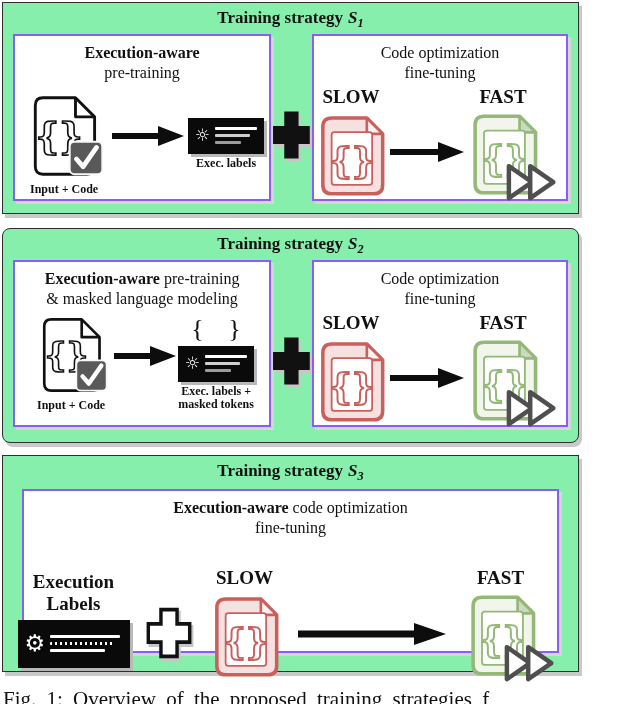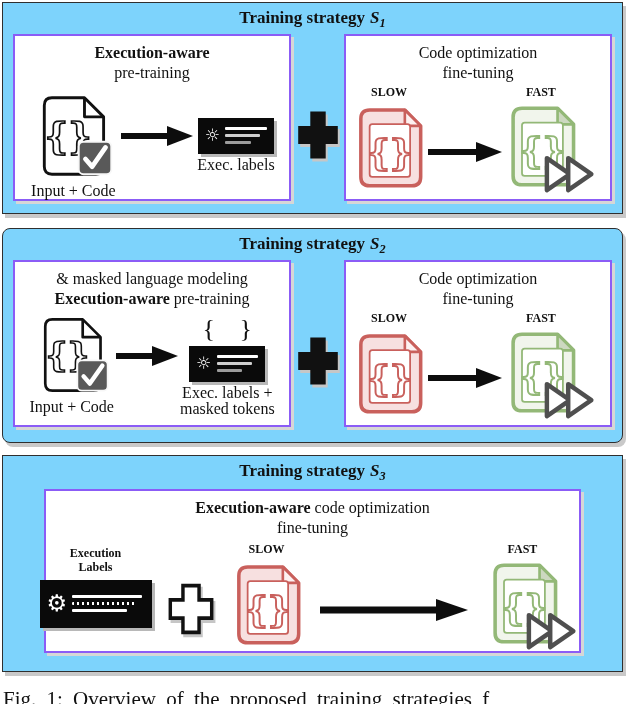--- a/index.html
+++ b/index.html
@@ -1,22 +1,22 @@
 <!DOCTYPE html>
 <html><head>
 <meta charset="utf-8">
 <style>
   html,body { margin:0; padding:0; background:#ffffff; }
   #stage {
     position:relative; width:630px; height:704px; overflow:hidden;
     background:#ffffff; font-family:"Liberation Serif", serif; color:#111;
   }
   .panel {
-    position:absolute; left:2px; width:621px; box-sizing:border-box;
-    background:#7dd3fc; border:1.5px solid #2f2f2f;
+    position:absolute; left:2px; width:577px; box-sizing:border-box;
+    background:#86efac; border:1.5px solid #2f2f2f;
     box-shadow:3px 4px 0 #c9c9c9;
   }
   #panel-s1 { top:2px;  height:212px; }
   #panel-s2 { top:228px; height:215px;border-radius:8px; }
   #panel-s3 { top:455px; height:217px; }
 
   .panel-title { text-align:center; font-weight:bold; font-size:17px; padding-top:5px; height:24px; }
   .panel-title .sym { font-style:italic; margin-left:5px; }
   .panel-title sub { font-style:italic; font-size:0.72em; }
 
@@ -26,22 +26,22 @@
     box-shadow:3px 3px 0 #d6d6d6; display:flex; flex-direction:column; align-items:center;
   }
   .pretrain-box { width:278px; height:167px; }
   .finetune-box { width:268px; height:167px; }
   .box-header { text-align:center; font-size:16px; line-height:1.28; margin-top:7px; }
   .box-header b { font-weight:bold; }
 
   .icon-row { display:flex; align-items:flex-start; justify-content:center; }
   .stack { display:flex; flex-direction:column; align-items:center; }
 
-  .io-label { font-weight:normal; font-size:16px; margin-top:2px; white-space:nowrap; }
-  .small-label { font-weight:bold; font-size:12px; line-height:1.15; text-align:center; white-space:nowrap; }
+  .io-label { font-weight:bold; font-size:12px; margin-top:2px; white-space:nowrap; }
+  .small-label { font-weight:bold; font-size:19px; line-height:1.15; text-align:center; white-space:nowrap; }
 
   .black-box {
     background:#0a0a0a; box-shadow:3px 3px 0 #b8b8b8;
     display:flex; align-items:center; gap:5px; padding:0 7px; box-sizing:border-box;
   }
   .black-box.small { width:76px; height:36px; }
   .black-box.big   { width:112px; height:48px; }
   .gear { color:#ffffff; font-family:"DejaVu Sans", sans-serif; line-height:1; }
   .black-box.small .gear { font-size:17px; }
   .black-box.big   .gear { font-size:23px; }
@@ -54,21 +54,21 @@
   .black-box.big .ln2 { height:3px; width:88%;
       background:repeating-linear-gradient(90deg,#fff 0 2px,transparent 2px 5px); }
   .black-box.big .ln3 { height:3px; background:#ffffff; width:76%; }
 
   .arrow-svg { display:block; }
   .masked-braces { font-size:26px; line-height:30px; letter-spacing:9px; padding-left:9px; }
 
   .plus-solid  { align-self:center; margin-top:34px; filter:drop-shadow(2px 3px 0 #c6c6c6); }
   .plus-hollow { filter:drop-shadow(2px 3px 0 #c6c6c6); }
 
-  .s3-box { width:537px; height:164px; margin:4px auto 11px auto; }
+  .s3-box { width:537px; height:164px; margin:4px auto 11px auto;gap:24px; }
   .s3-row { display:flex; align-items:flex-start; justify-content:center; gap:16px; margin-top:4px; }
 
   .caption {
     position:absolute; top:687px; left:3px; width:627px;
     font-size:21px; line-height:24px; word-spacing:5px; white-space:nowrap;
   }
 </style>
 </head>
 <body>
 
@@ -154,22 +154,22 @@
   </div>
 
   <div class="panel" id="panel-s2">
     <div class="panel-title">
       <span>Training strategy</span><span class="sym">S</span><sub>2</sub>
     </div>
     <div class="duo-row">
 
       <div class="white-box pretrain-box">
         <div class="box-header">
+          <div><b>Execution-aware</b><span> pre-training</span></div>
           <div>&amp; masked language modeling</div>
-          <div><b>Execution-aware</b><span> pre-training</span></div>
         </div>
         <div class="icon-row" style="margin-top:4px; gap:2px;">
           <div class="stack">
             <svg width="82" height="82" viewBox="0 0 92 92">
               <path d="M24 6 H58 L78 26 V78 Q78 86 70 86 H24 Q16 86 16 78 V14 Q16 6 24 6 Z" fill="#ffffff" stroke="#111" stroke-width="3" stroke-linejoin="round"></path>
               <path d="M58 6 V26 H78" fill="none" stroke="#111" stroke-width="3" stroke-linejoin="round"></path>
               <text x="41" y="60" text-anchor="middle" font-family="DejaVu Serif, serif" font-weight="bold" font-size="38" fill="#ffffff" stroke="#111" stroke-width="1.8">{}</text>
               <rect x="52" y="52" width="34" height="34" rx="5" fill="#595959" stroke="#f7f7f7" stroke-width="2"></rect>
               <path d="M59 70 L66 78 L80 58" stroke="#ffffff" stroke-width="5" fill="none" stroke-linecap="round" stroke-linejoin="round"></path>
             </svg>

